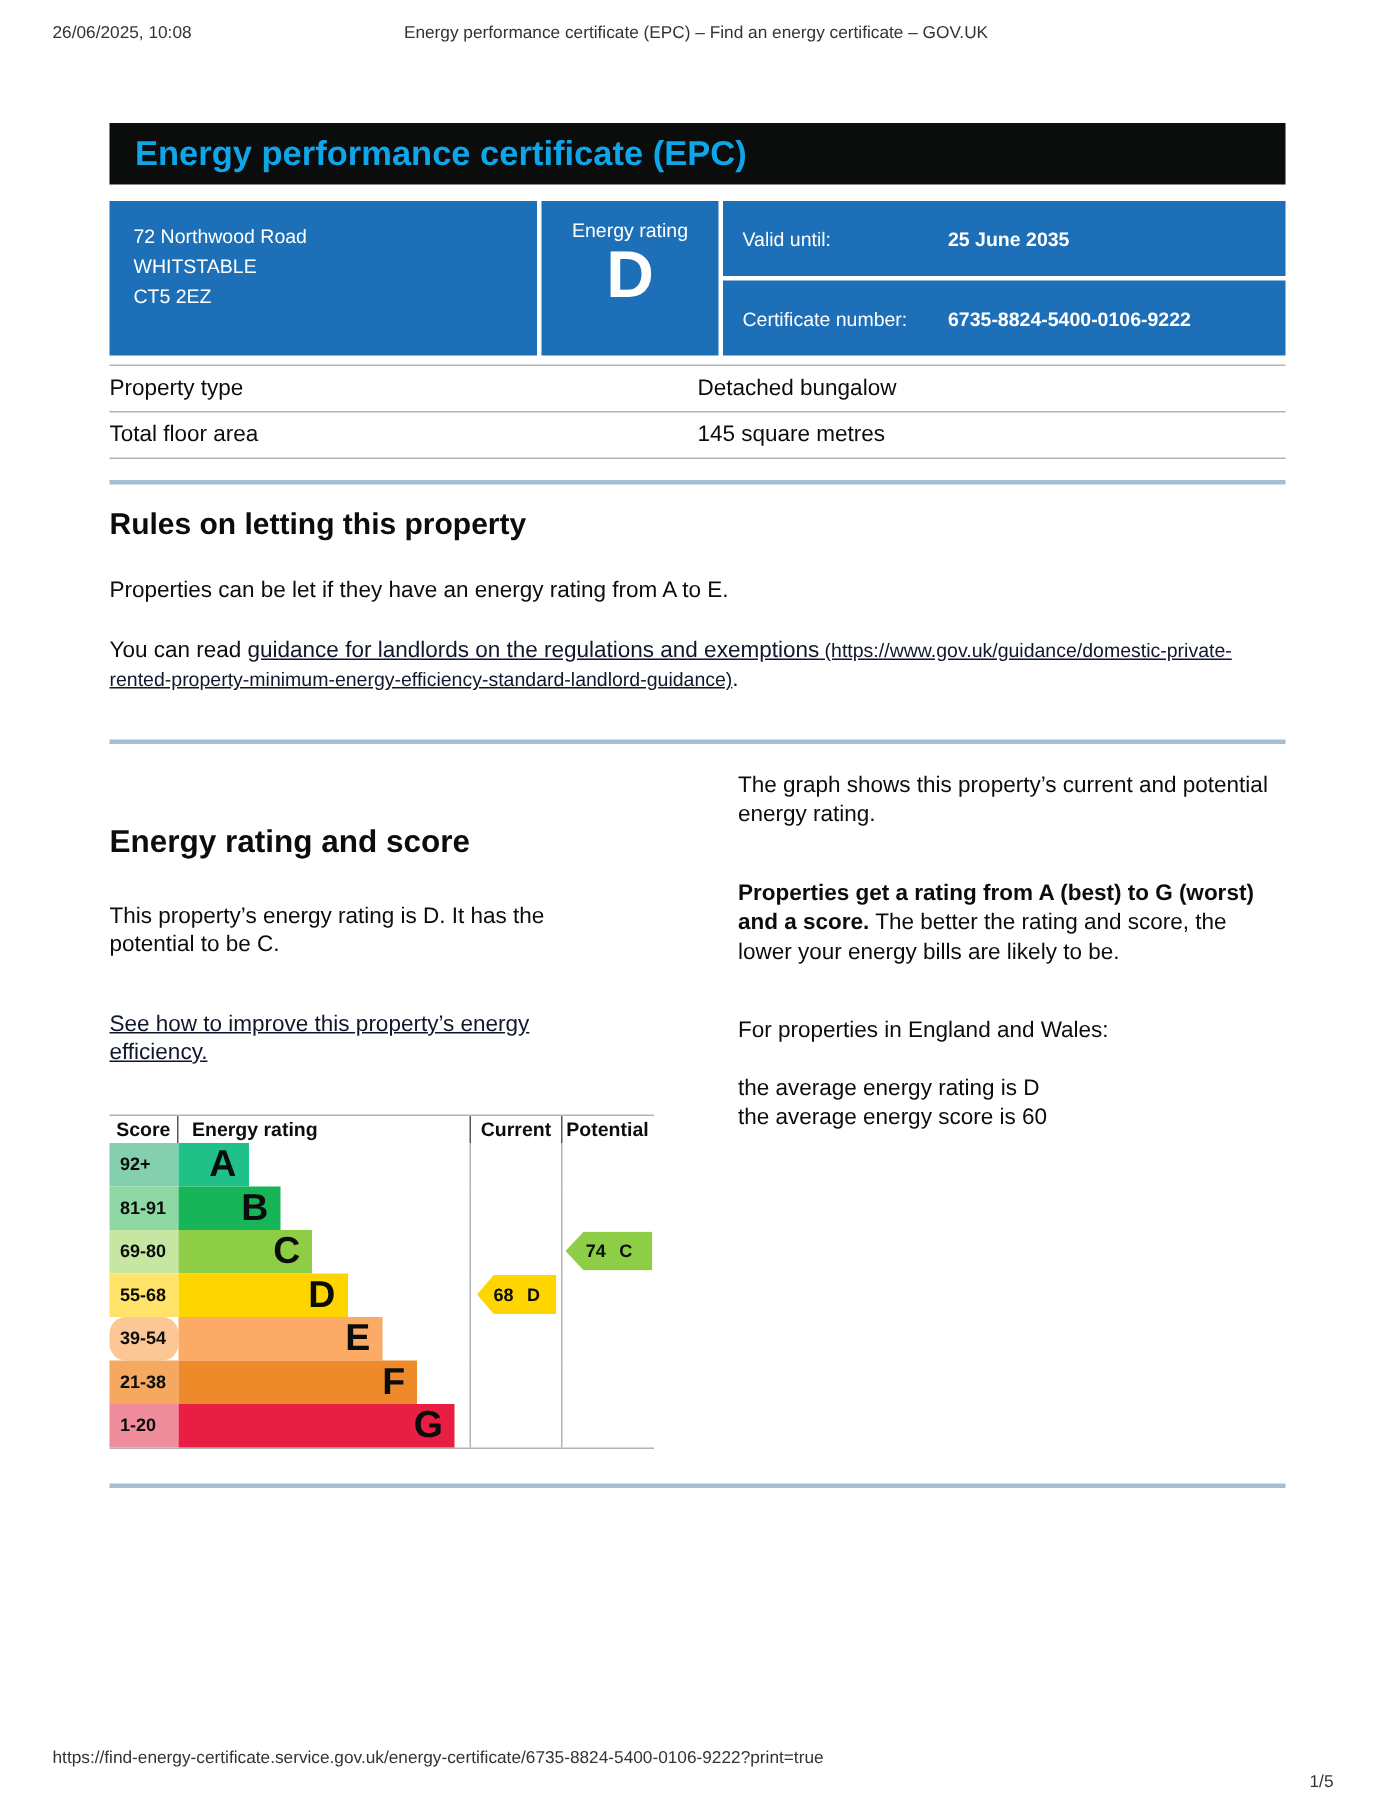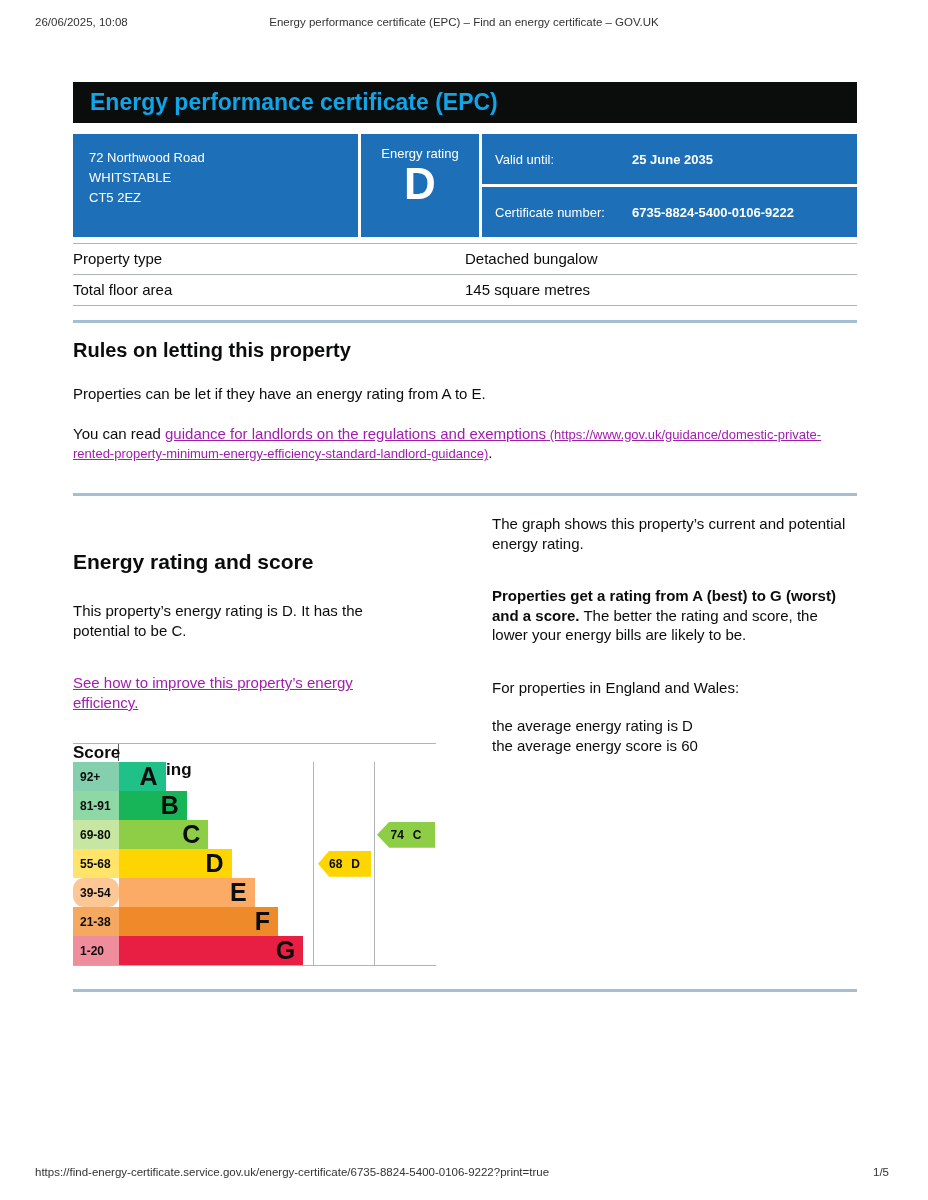--- a/index.html
+++ b/index.html
@@ -7,21 +7,21 @@
     width:928px;height:1200px;position:relative;overflow:hidden;
     background:#ffffff;color:#0b0c0c;
     font-family:"Liberation Sans", sans-serif;
   }
   
   .print-header{position:absolute;top:16px;left:0;right:0;height:15px;font-size:11.5px;color:#333;}
   .print-header .p-date{position:absolute;left:35px;top:0;}
   .print-header .p-title{text-align:center;}
   .print-footer{position:absolute;top:1166px;left:0;right:0;height:15px;font-size:11.5px;color:#333;}
   .print-footer .p-url{position:absolute;left:35px;top:0;}
-  .print-footer .p-page{position:absolute;right:39px;top:0;}
+  .print-footer .p-page{position:absolute;right:39px;top:16px;}
 
   .content{position:absolute;top:82px;left:73px;width:784px;}
 
   .banner{background:#0b0c0c;color:#0ea5e9;height:41px;display:flex;align-items:center;
     padding-left:17px;box-sizing:border-box;margin-bottom:11px;}
   .banner h1{font-size:23px;margin:0;font-weight:bold;}
 
   .summary-box{display:flex;gap:3px;height:103px;margin-bottom:6px;}
   .blue{background:#1d70b8;color:#fff;box-sizing:border-box;}
   .address-section{width:285px;padding:14px 16px;font-size:13px;line-height:1.55;}
@@ -38,36 +38,36 @@
   .prop-table tr:first-child td{border-top:1px solid #b1b4b6;}
   .prop-table td.lbl{width:50%;}
 
   .section-rule{height:3px;background:#a4bfd3;border:none;margin:0;}
 
   h2{font-size:20px;font-weight:bold;margin:16px 0 0;}
   .body-text{font-size:15px;line-height:1.3;}
   p.rp1{margin:22px 0 0;}
   p.rp2{margin:20px 0 0;max-width:760px;}
   .rule-after{margin-top:30px;}
-  .link{color:#a21caf;text-decoration:underline;cursor:pointer;}
+  .link{color:#0f172a;text-decoration:underline;cursor:pointer;}
   .link-url{font-size:13px;}
 
   .two-col{display:flex;justify-content:space-between;margin-top:15px;}
   .col-left{width:363px;margin-top:39px;}
   .col-right{width:365px;padding-top:3px;}
   .col-left h2{font-size:21px;margin:0;}
   .col-left .intro{margin:27px 0 0;max-width:350px;}
   .col-left .improve-wrap{margin:33px 0 0;max-width:300px;}
   .col-right p{margin:0 0 33px;}
   .col-right p.r3{margin-bottom:19px;}
   .col-right p.r4{margin-bottom:0;}
 
   
   .epc-chart{width:363px;margin-top:31px;border-top:1px solid #b1b4b6;border-bottom:1px solid #b1b4b6;font-weight:bold;}
-  .epc-header{display:flex;height:18px;font-size:17px;flex-direction:column;}
+  .epc-header{display:flex;height:18px;font-size:13px;}
   .epc-h-score{width:46px;text-align:center;line-height:17px;border-right:1px solid #505a5f;box-sizing:border-box;}
   .epc-h-rating{width:194px;padding-left:9px;line-height:17px;box-sizing:border-box;}
   .epc-h-current,.epc-h-potential{width:61px;text-align:center;line-height:17px;border-left:1px solid #505a5f;box-sizing:border-box;}
   .epc-row{display:flex;height:29px;}
   .epc-score-cell{width:46px;font-size:12px;display:flex;align-items:center;padding-left:7px;box-sizing:border-box;}
   .epc-bar-cell{width:194px;}
   .epc-bar{height:100%;display:flex;align-items:center;justify-content:flex-end;
     padding-right:8px;box-sizing:border-box;font-size:25px;color:#0b0c0c;}
   .epc-pointer-cell{width:61px;border-left:1px solid #b1b4b6;box-sizing:border-box;
     display:flex;align-items:center;justify-content:flex-end;}

